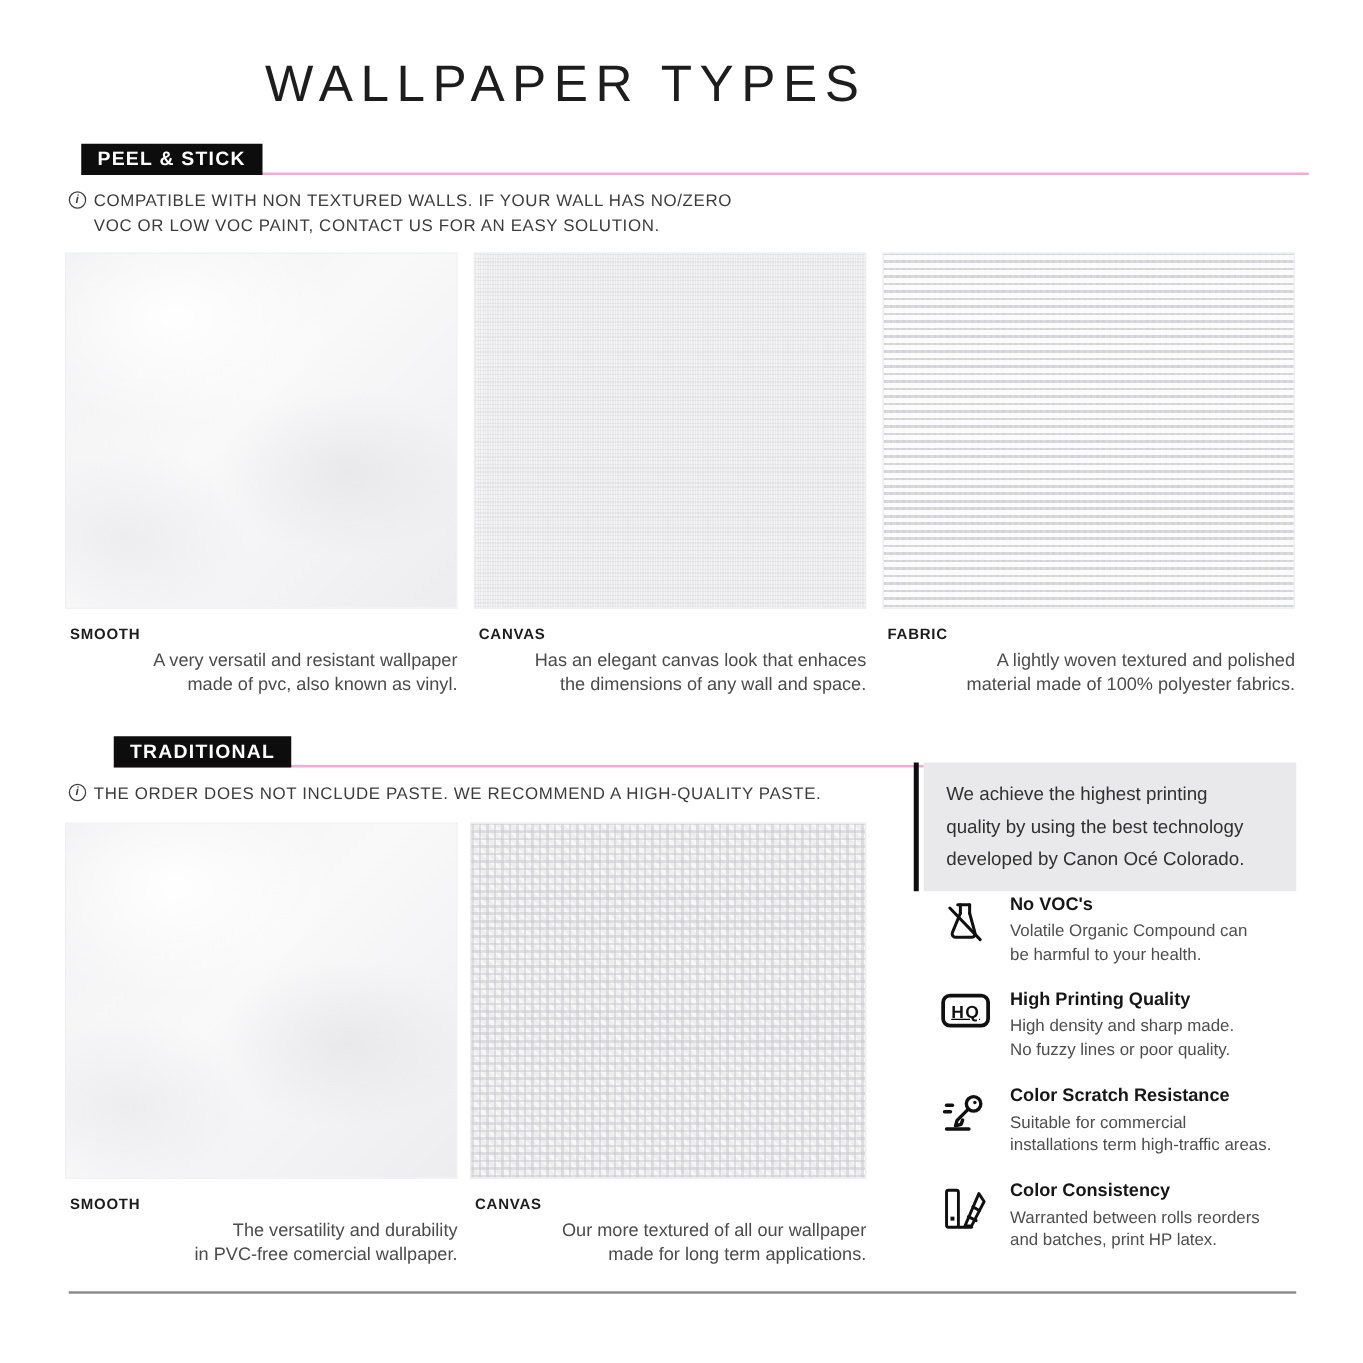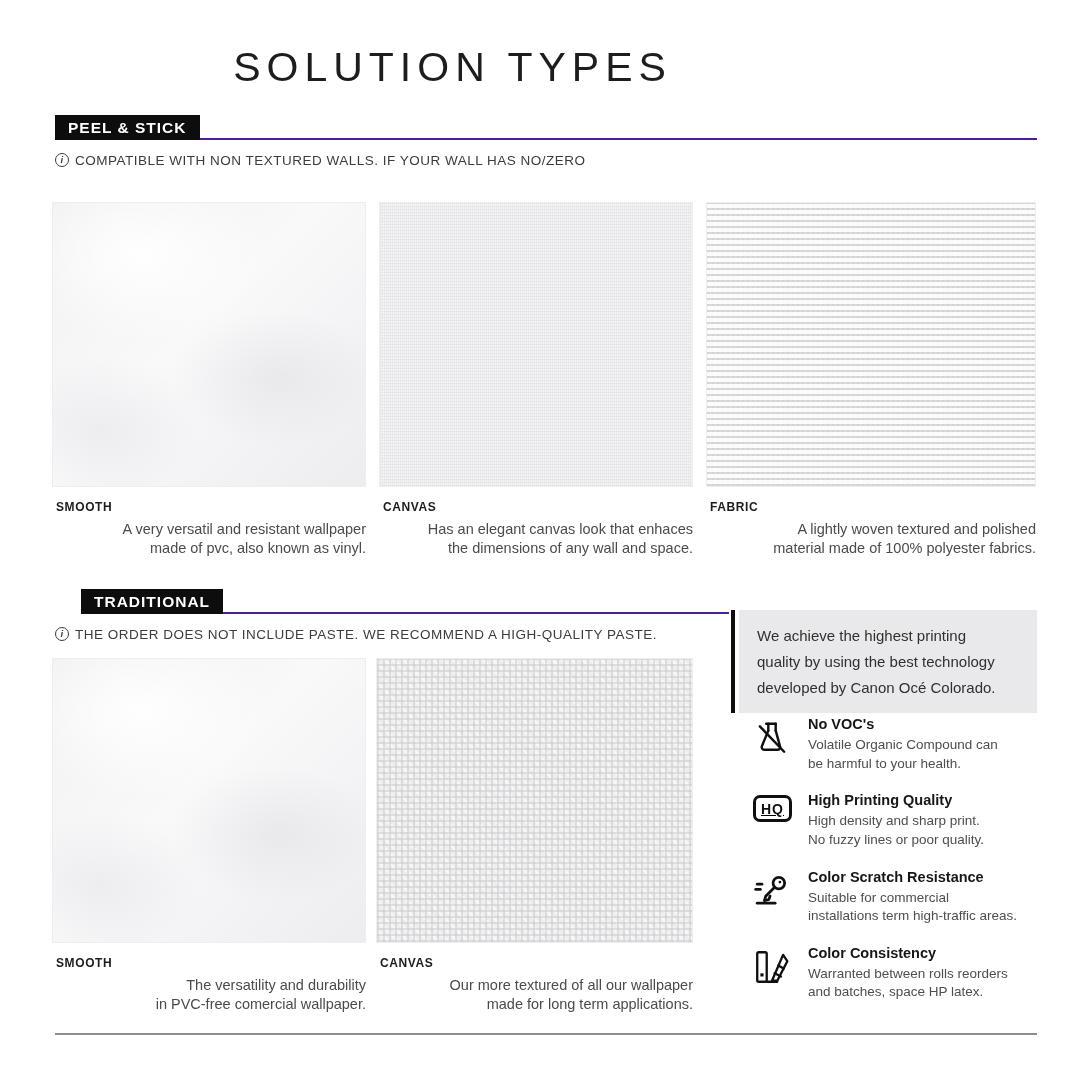--- a/index.html
+++ b/index.html
@@ -7,21 +7,21 @@
   .page { position:relative; width:1090px; height:1090px; background:#ffffff; overflow:hidden; }
 
   
   .main-title {
     position:absolute; top:44px; left:0; width:905px;
     text-align:center; font-size:41px; letter-spacing:6px;
     color:#1d1d1d; font-weight:400;
   }
 
   
-  .rule-head { position:absolute; left:55px; height:25px; border-bottom:2px solid #4c1d95; }
+  .rule-head { position:absolute; left:65px; height:25px; border-bottom:2px solid #f9a8d4; }
   .rule-head .tag {
     display:inline-block; background:#0d0d0d; color:#ffffff;
     height:25px; line-height:25px; padding:0 13px;
     font-size:15.5px; font-weight:bold; letter-spacing:1px;
     transform-origin:left center;
   }
   #head-peel { top:115px; width:982px; }
   #head-trad { top:589px; width:648px;margin-left:26px; }
 
   
@@ -100,30 +100,31 @@
   
   .bottom-rule { position:absolute; left:55px; top:1033px; width:982px; height:2px; background:#8d8d8d; }
 
   svg { display:block; }
 </style>
 </head>
 <body>
 
 <div class="page">
 
-  <h1 class="main-title">SOLUTION TYPES</h1>
+  <h1 class="main-title">WALLPAPER TYPES</h1>
 
   <div class="rule-head" id="head-peel">
     <span class="tag">PEEL &amp; STICK</span>
   </div>
 
   <div class="note" id="note-peel">
     <span class="info-icon">i</span>
     <span class="note-text">
       <span>COMPATIBLE WITH NON TEXTURED WALLS. IF YOUR WALL HAS NO/ZERO</span>
+      <span>VOC OR LOW VOC PAINT, CONTACT US FOR AN EASY SOLUTION.</span>
     </span>
   </div>
 
   <div class="swatch-row" id="row-peel">
     <div class="swatch-col w314">
       <div class="swatch w314 tex-smooth"></div>
       <div class="caption">
         <h3>SMOOTH</h3>
         <p>
           <span>A very versatil and resistant wallpaper</span>
@@ -217,21 +218,21 @@
       </div>
     </div>
 
     <div class="feature">
       <div class="f-icon">
         <div class="hq-badge">HQ</div>
       </div>
       <div class="f-text">
         <div class="f-title">High Printing Quality</div>
         <div class="f-desc">
-          <span>High density and sharp print.</span>
+          <span>High density and sharp made.</span>
           <span>No fuzzy lines or poor quality.</span>
         </div>
       </div>
     </div>
 
     <div class="feature">
       <div class="f-icon">
         <svg width="38" height="38" viewBox="0 0 36 36" fill="none" stroke="#101010" stroke-width="2.6" stroke-linecap="round" stroke-linejoin="round">
           <circle cx="24.5" cy="10.5" r="5.5"></circle>
           <circle cx="25.5" cy="9.5" r="1.3" fill="#101010" stroke="none"></circle>
@@ -258,21 +259,21 @@
           <path d="M18 31 L28.5 6.5 l4 6 -9.5 18.5 z"></path>
           <path d="M20.5 24 l6 3"></path>
           <path d="M24 16.5 l5 3"></path>
           <path d="M13 32 h10"></path>
         </svg>
       </div>
       <div class="f-text">
         <div class="f-title">Color Consistency</div>
         <div class="f-desc">
           <span>Warranted between rolls reorders</span>
-          <span>and batches, space HP latex.</span>
+          <span>and batches, print HP latex.</span>
         </div>
       </div>
     </div>
 
   </div>
 
   <div class="bottom-rule"></div>
 
 </div>
 

